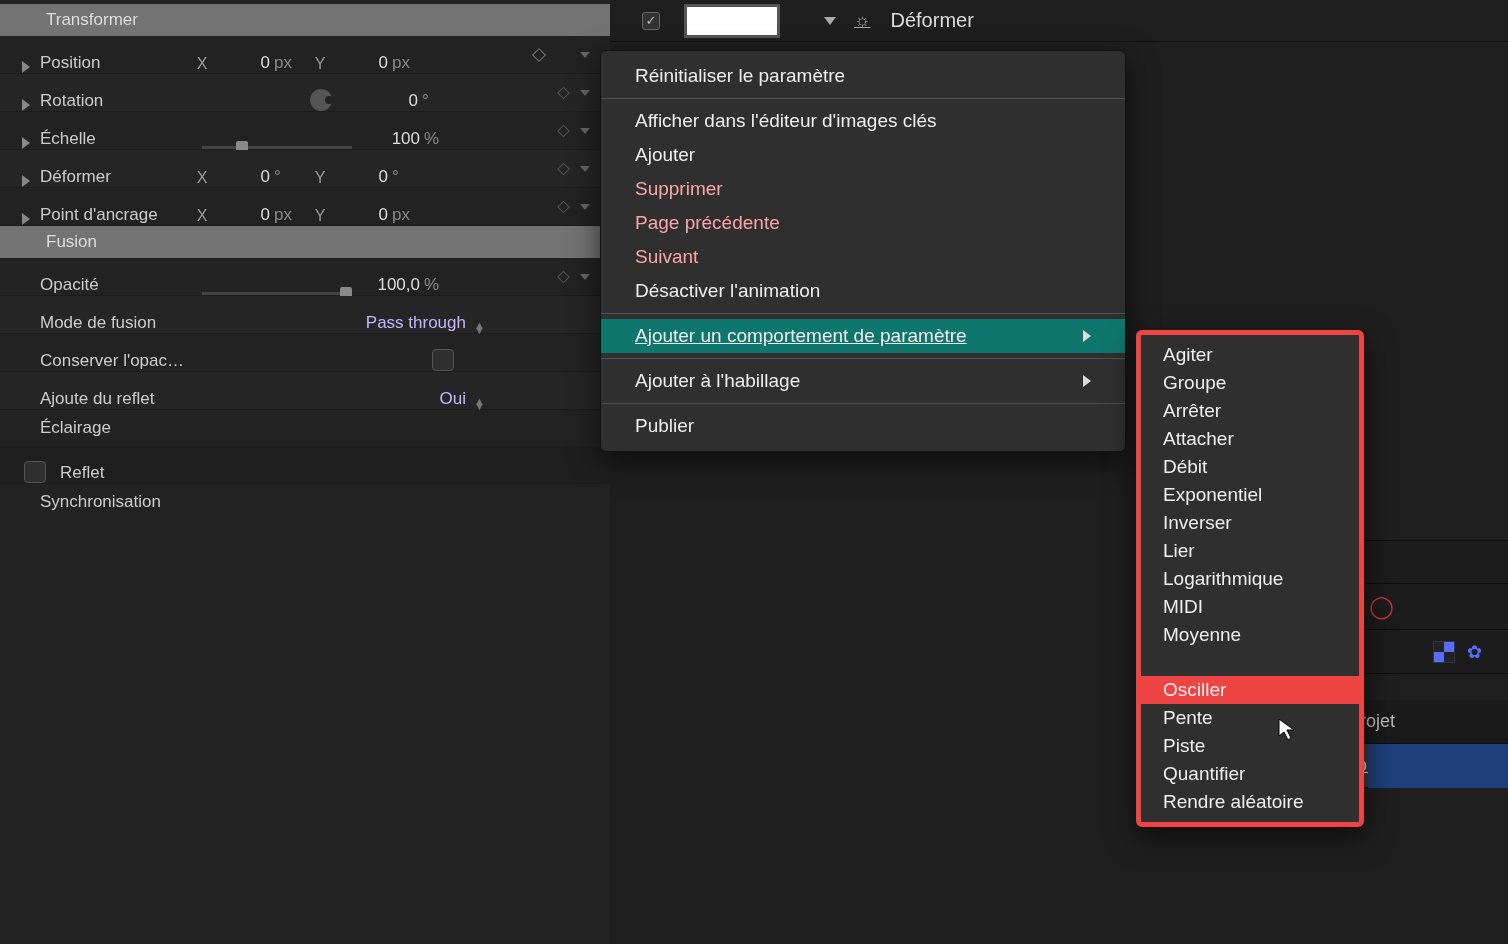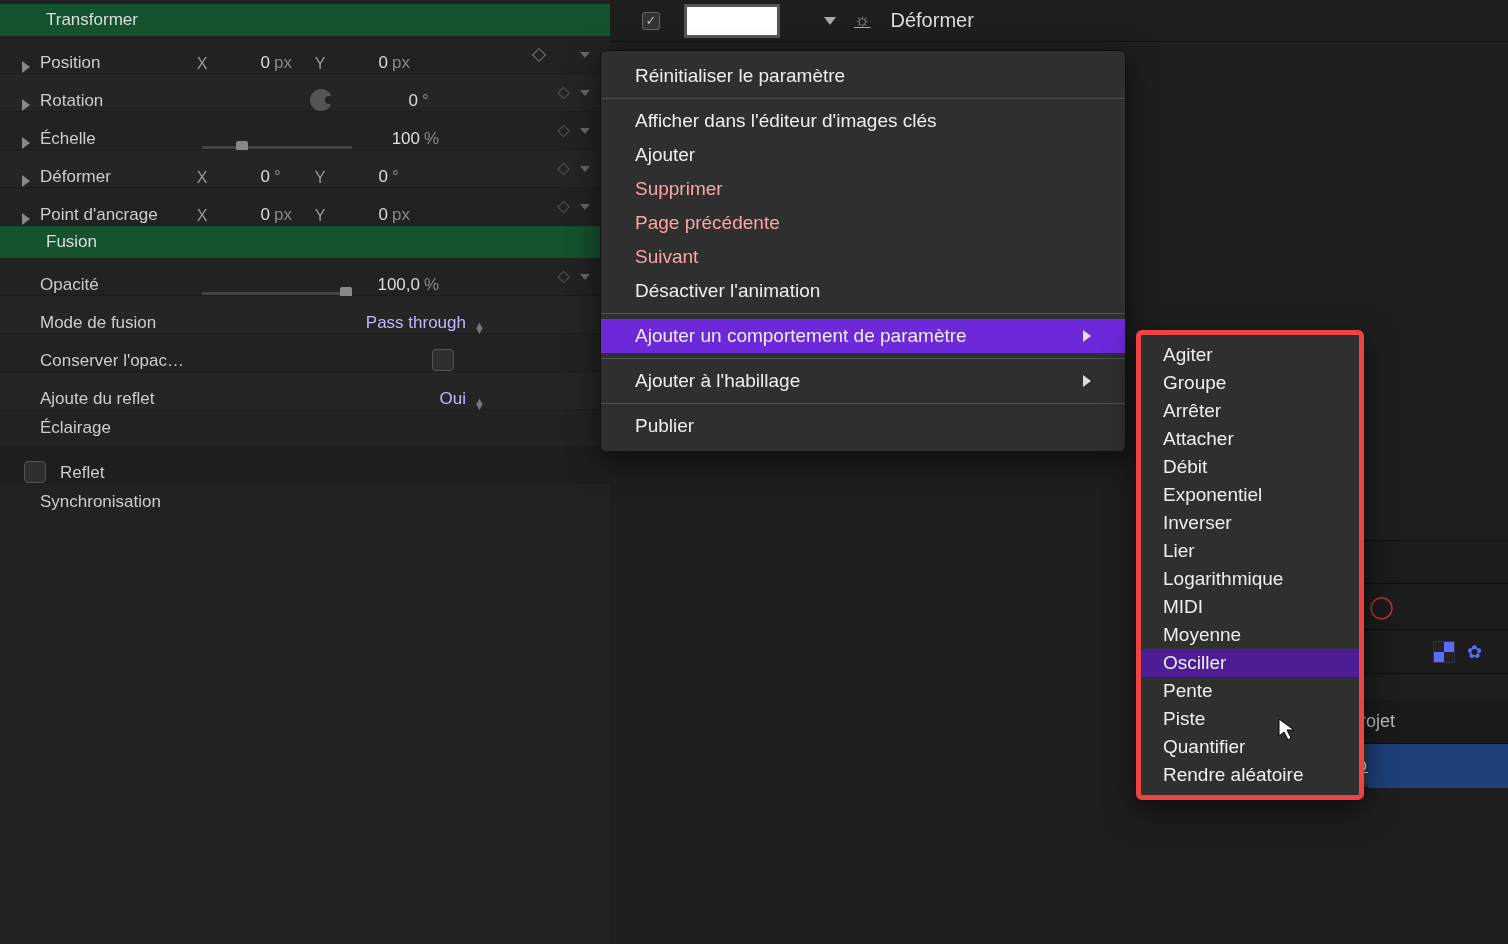--- a/index.html
+++ b/index.html
@@ -20,21 +20,21 @@
     left: 0; top: 0;
     width: 610px;
     height: 944px;
     background: #222;
     padding-top: 4px;
   }
   .section-header {
     padding: 6px 40px 6px 46px;
     color: #ddd;
     font-size: 17px;
-    background: #14532d;
+    background: #737373;
   }
   .row {
     display: flex;
     align-items: flex-end;
     height: 38px;
     padding: 0 6px 0 22px;
     border-bottom: 1px solid #1c1c1c;
     position: relative;
   }
   .row:nth-child(odd){ background:#252525; }
@@ -106,35 +106,35 @@
     position:absolute; left:600px; top:50px; width:526px;
     background:#2f2f2f; border:1px solid #111; border-radius:6px;
     box-shadow:0 10px 30px rgba(0,0,0,.6);
     padding:8px 0;
     z-index:5;
   }
   .menu-item{
     padding:6px 34px; font-size:19px; color:#eee; display:flex; align-items:center;
   }
   .menu-item.disabled{ color:#fca5a5; }
-  .menu-item.highlight{ background:#6d28d9; }
+  .menu-item.highlight{ background:#0f766e;text-decoration:underline; }
   .menu-sep{ height:1px; background:#505050; margin:5px 0;}
   .menu-section{ padding:4px 22px; color:#6d6d6d; font-size:18px; letter-spacing:0.4px;}
   .sub-arrow{margin-left:auto; width:0;height:0;border-top:6px solid transparent;border-bottom:6px solid transparent;border-left:8px solid #ddd;}
 
   
   .submenu{
     position:absolute; left:1136px; top:330px; width:228px;
     background:#2f2f2f; border:5px solid #ef4444; border-radius:6px;
     box-shadow:0 10px 30px rgba(0,0,0,.6);
     padding:6px 0;
     z-index:6;
   }
   .sub-item{ padding:3px 22px; font-size:19px; color:#eee; }
-  .sub-item.highlight{ background:#4c1d95; }
+  .sub-item.highlight{ background:#ef4444;margin-top:27px; }
 
   .cursor{
     position:absolute; left:1278px; top:718px; z-index:10;
     width:18px;height:24px;
   }
   .cursor svg{display:block}
 
   
   .tl-tools{
     position:absolute; top:540px; left:632px; right:0; height:44px;

